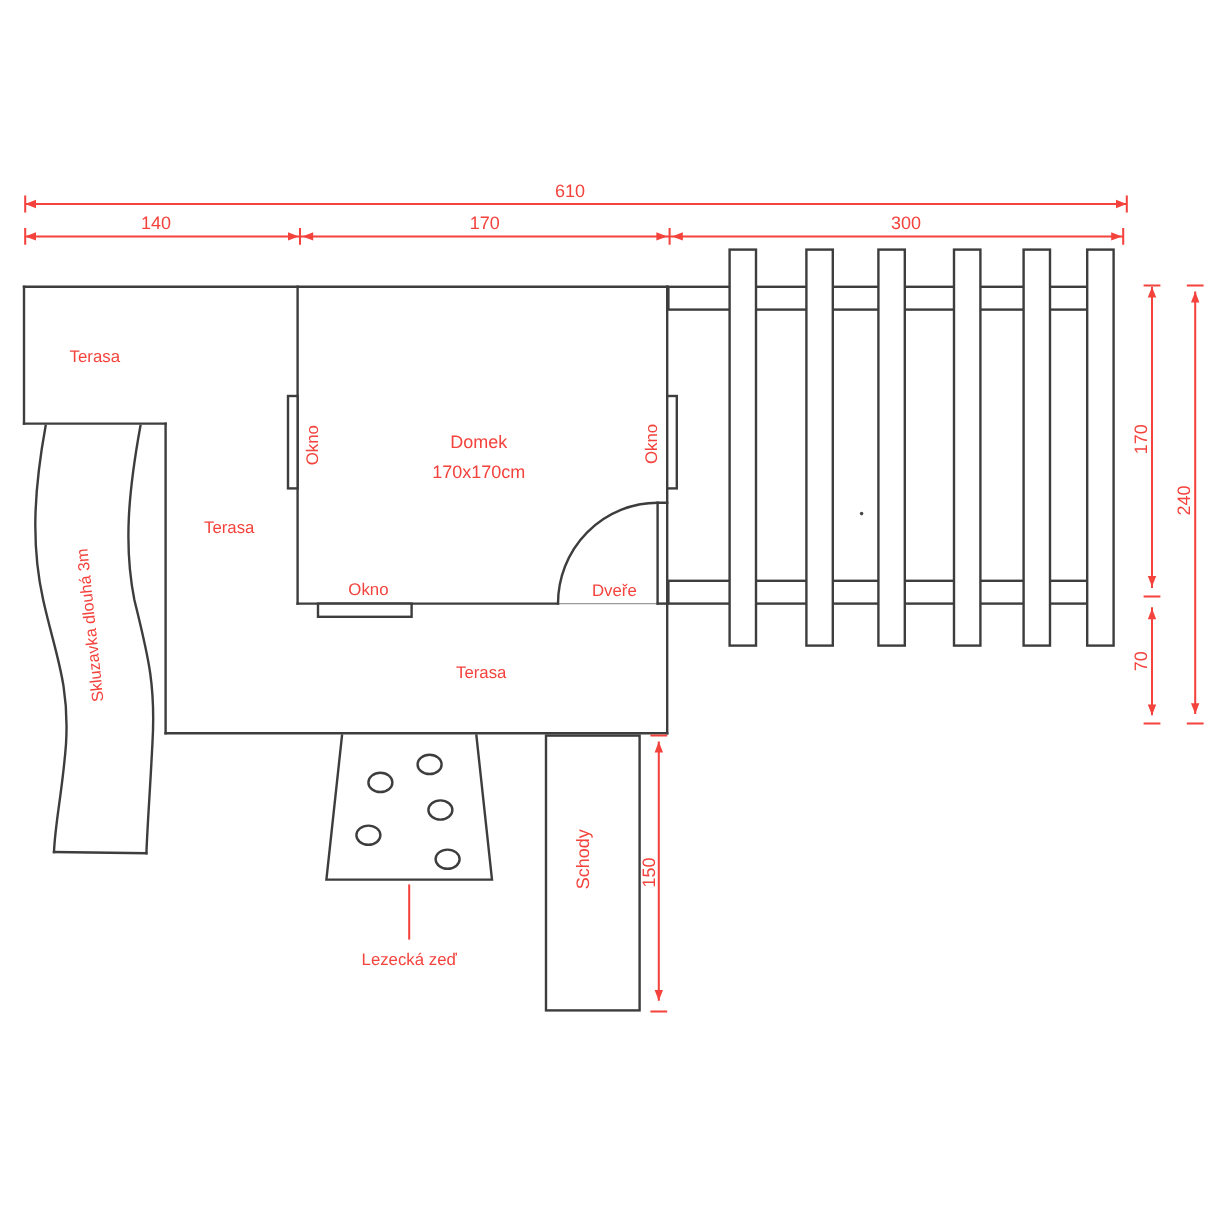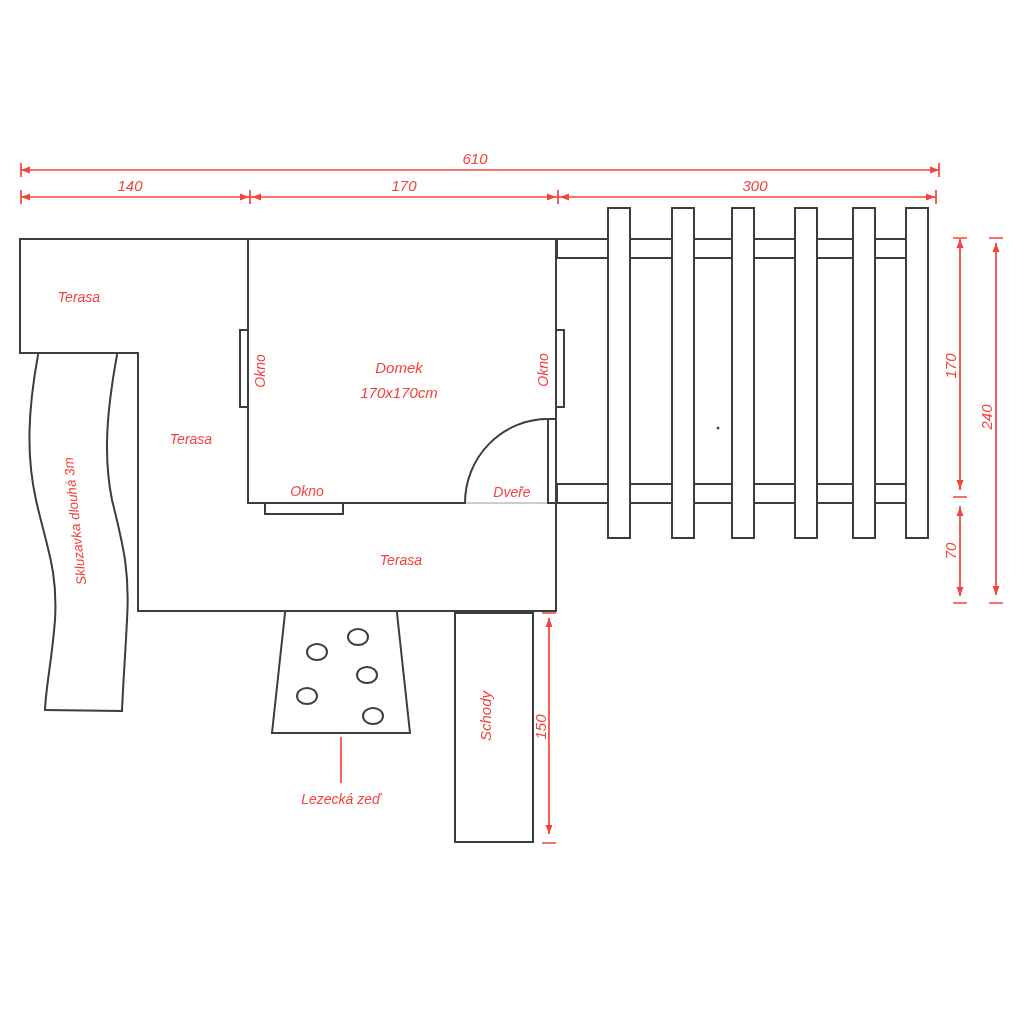--- a/index.html
+++ b/index.html
@@ -1,16 +1,16 @@
 <!DOCTYPE html>
 <html><head>
 <meta charset="utf-8">
 <style>
   html,body{margin:0;padding:0;background:#ffffff;}
-  .stage{position:relative;width:1024px;height:1024px;background:#ffffff;overflow:hidden;font-style:italic;}
+  .stage{position:relative;width:1024px;height:1024px;background:#ffffff;overflow:hidden;}
   svg text{font-family:"Liberation Sans","DejaVu Sans",sans-serif;fill:#f4423c;}
   .t13{font-size:13.5px;}
   .t14{font-size:14px;}
   .t15{font-size:15px;}
   .k{stroke:#3d3d3d;stroke-width:2;fill:none;stroke-linecap:square;stroke-linejoin:miter;}
   .k1{stroke:#9a9a9a;stroke-width:1;fill:none;}
   .kw{fill:#ffffff;stroke:#3d3d3d;stroke-width:2;}
   .r{stroke:#f4423c;stroke-width:1.7;fill:none;stroke-linecap:butt;}
   .rf{fill:#f4423c;stroke:none;}
 </style>

